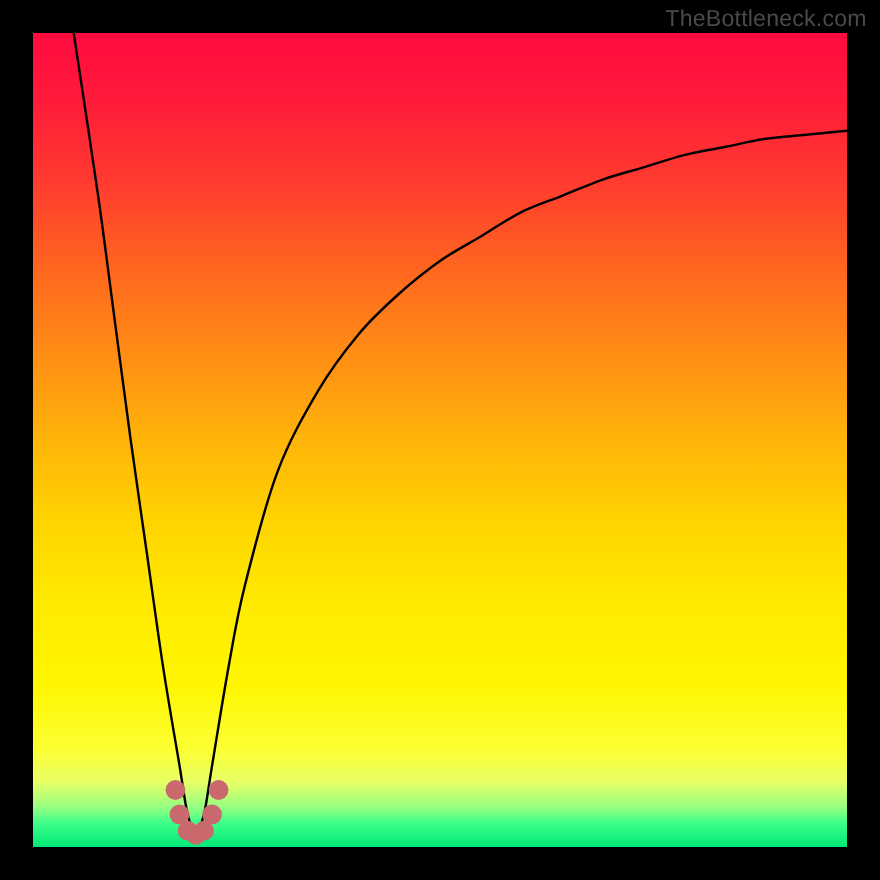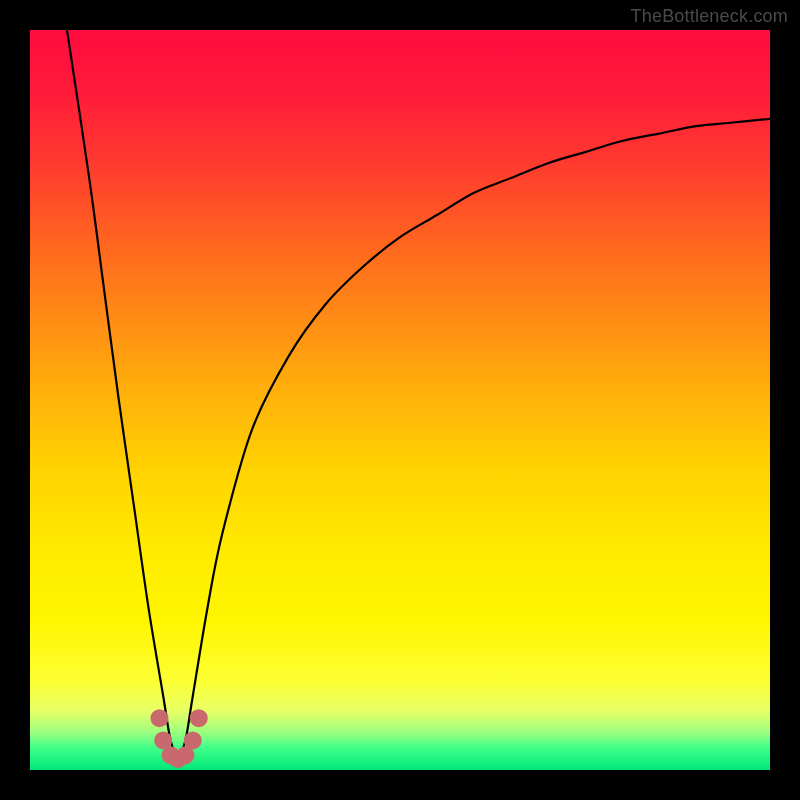--- a/index.html
+++ b/index.html
@@ -32,21 +32,21 @@
       #9aff80 95%,
       #3fff88 97%,
       #00e878 100%
     );
   }
   .watermark {
     position: absolute;
     top: 6px;
     right: 12px;
     color: #4a4a4a;
-    font-size: 18px;
+    font-size: 21px;
     font-weight: 500;
     letter-spacing: 0.2px;
     z-index: 50;
   }
   svg.curve {
     position: absolute;
     left: 0;
     top: 0;
     width: 740px;
     height: 740px;

